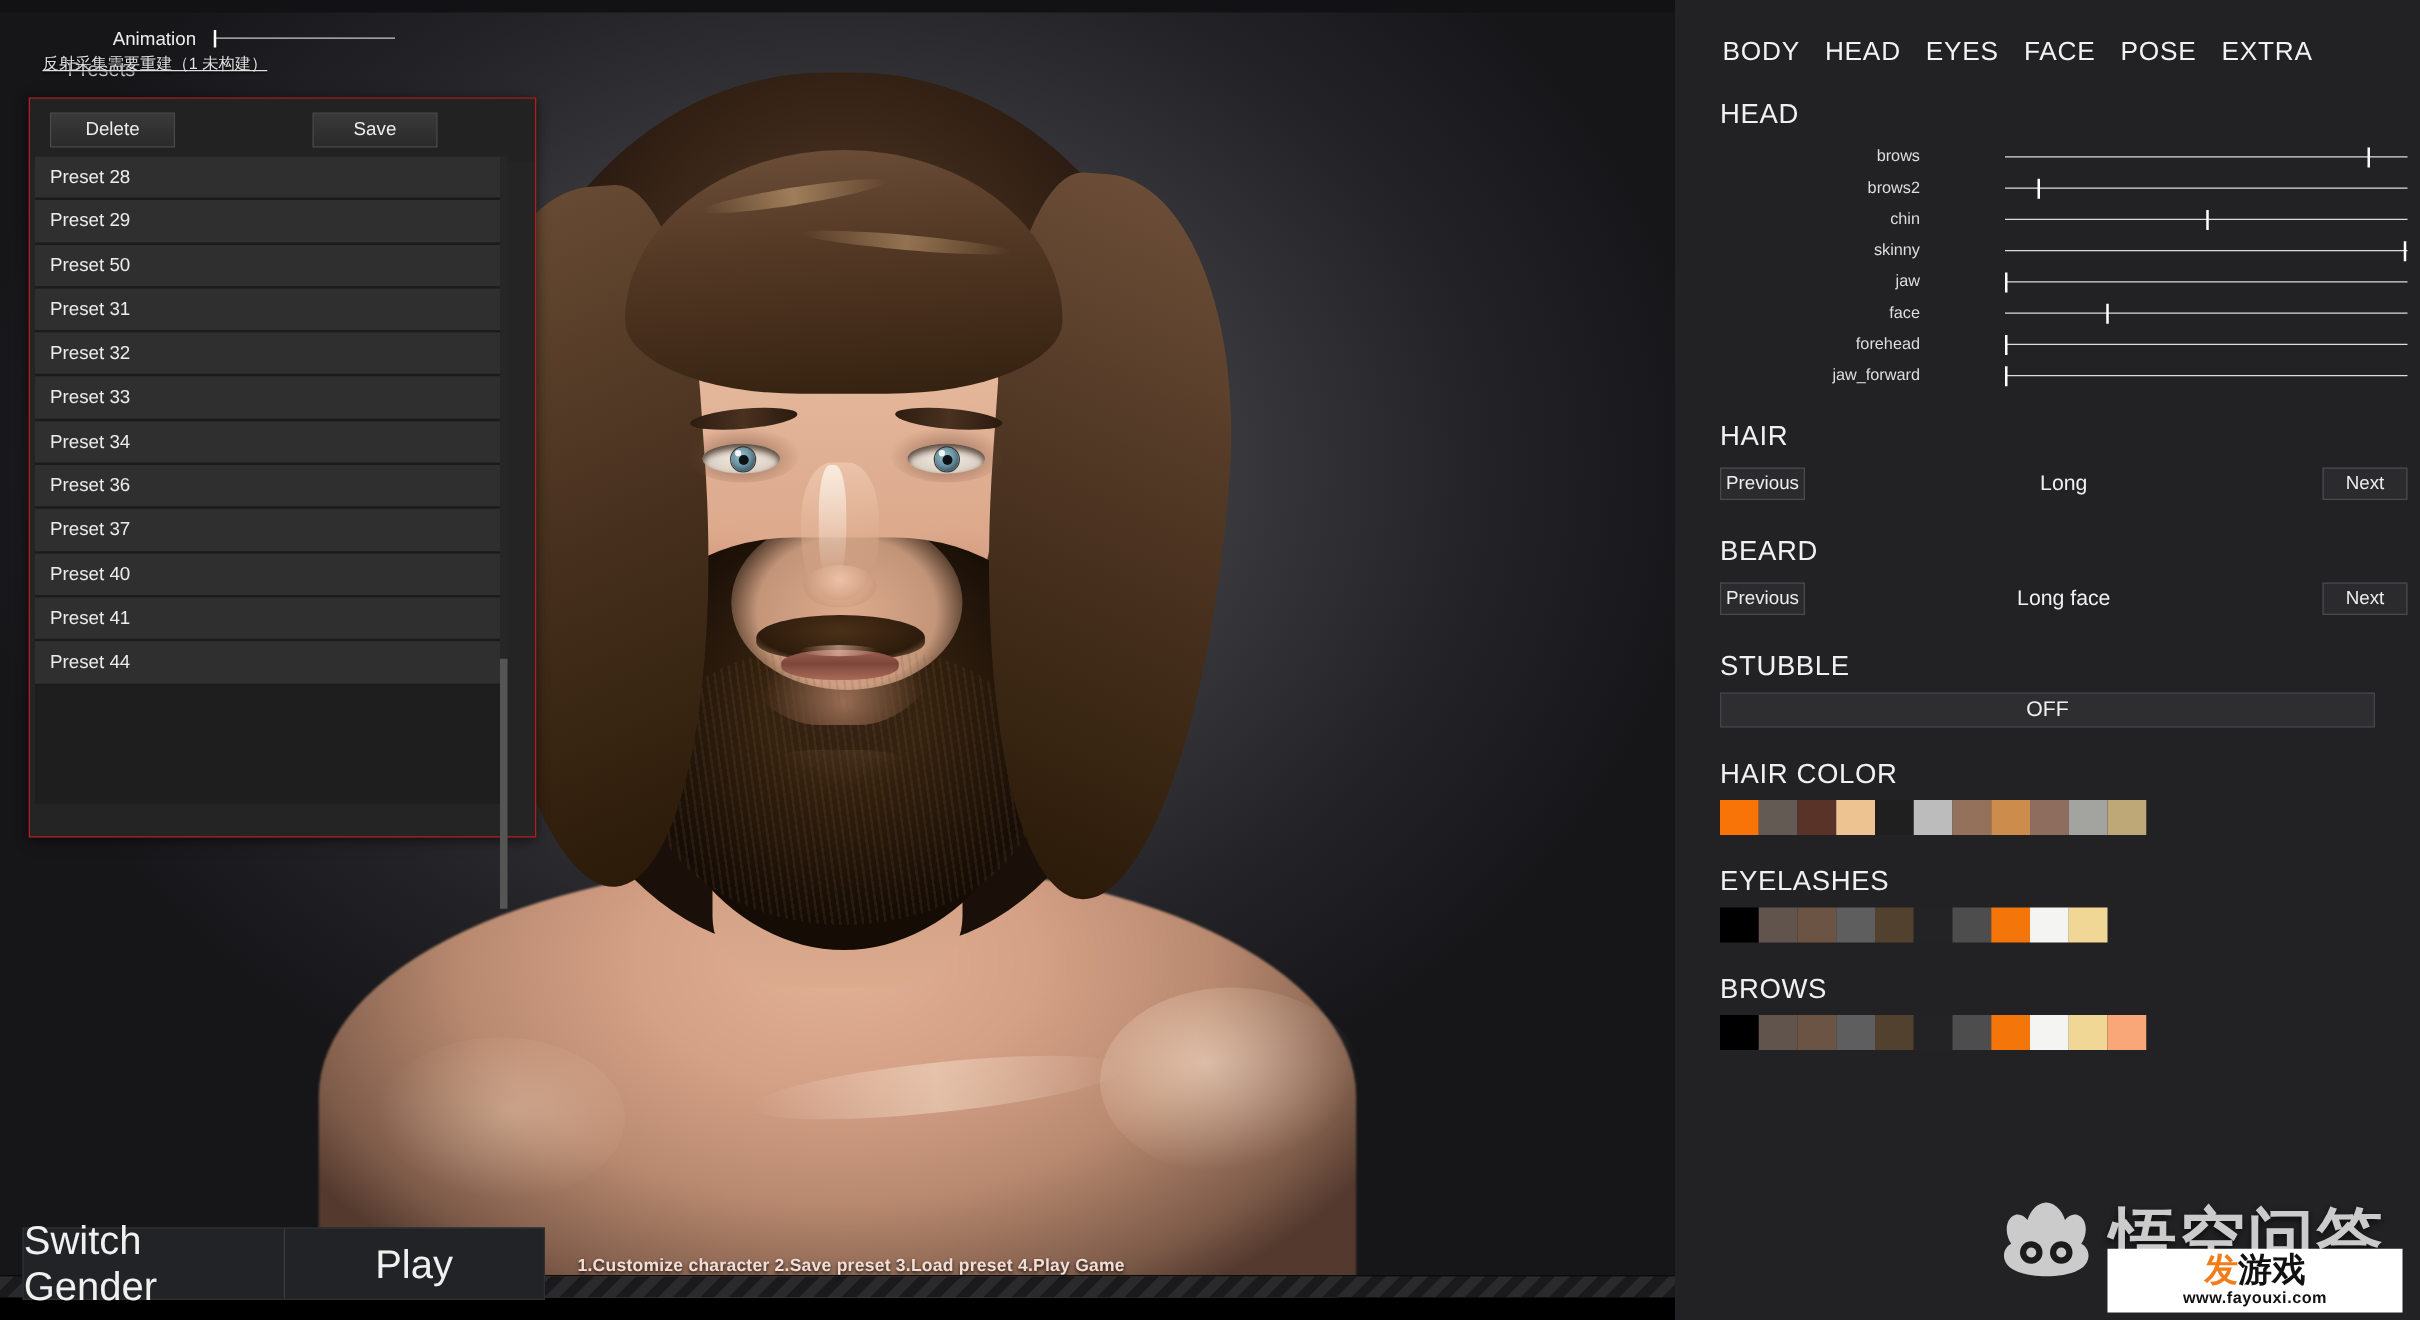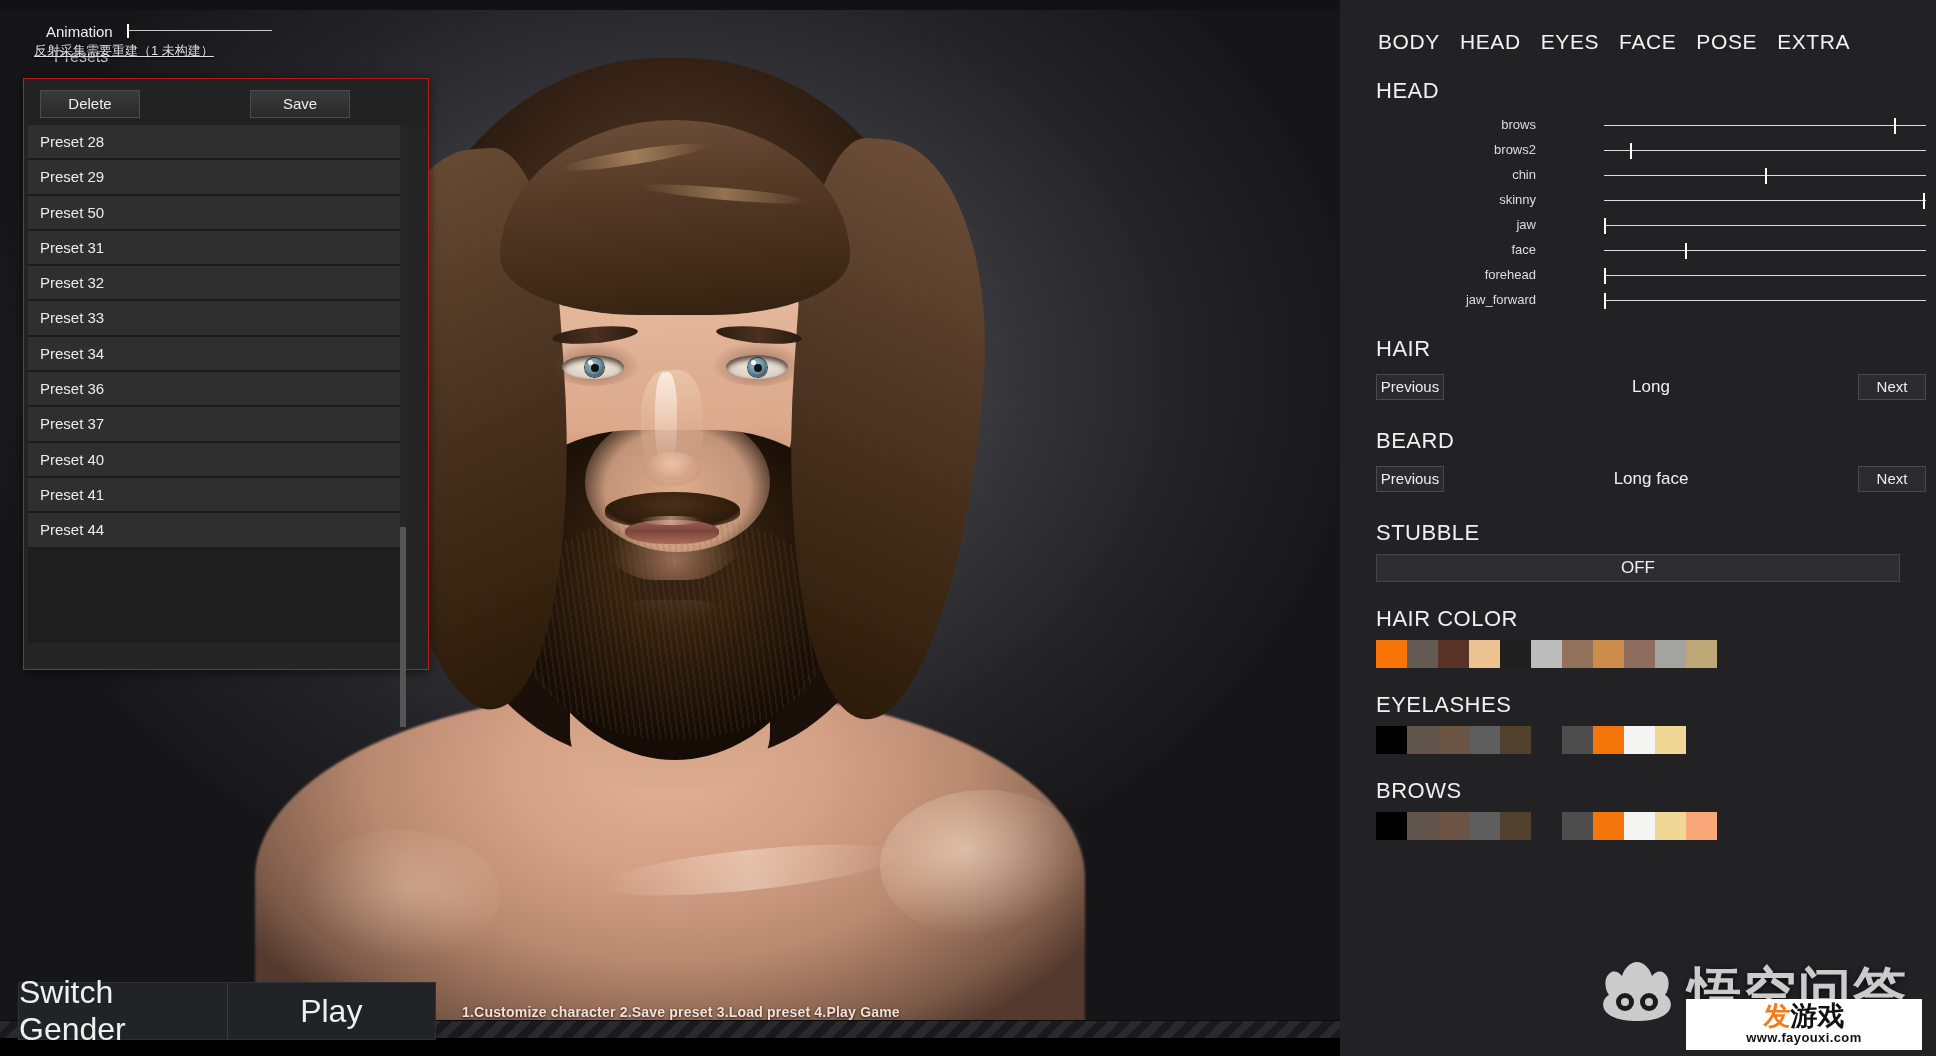--- a/index.html
+++ b/index.html
@@ -178,22 +178,22 @@
   #cheek-r { left:730px; top:420px; width:70px; height:70px;
     background:radial-gradient(circle,rgba(214,138,112,.35),rgba(214,138,112,0) 70%); border-radius:50%; }
   #collar-hi {
     left:600px; top:850px; width:300px; height:40px;
     background:linear-gradient(90deg,rgba(255,240,222,0),rgba(255,240,222,.42),rgba(255,240,222,0));
     border-radius:50%; transform:rotate(-6deg);
   }
 
   
   #anim-row {
-    position:absolute; left:46px; top:20px; width:280px; height:22px;
-    display:flex; align-items:center; gap:14px; z-index:30;
+    position:absolute; left:63px; top:20px; width:280px; height:22px;
+    display:flex; align-items:center; gap:14px; z-index:30;justify-content:center;
   }
   #anim-label { font-size:15px; color:#ededed; white-space:nowrap; }
   #anim-slider { position:relative; width:145px; height:14px; }
   #anim-slider .track {
     position:absolute; top:6px; left:0; width:100%; height:1px; background:#c9c9c9;
   }
   #anim-slider .handle {
     position:absolute; top:0; left:0; width:2px; height:14px; background:#fff;
   }
   #reflect-msg {

